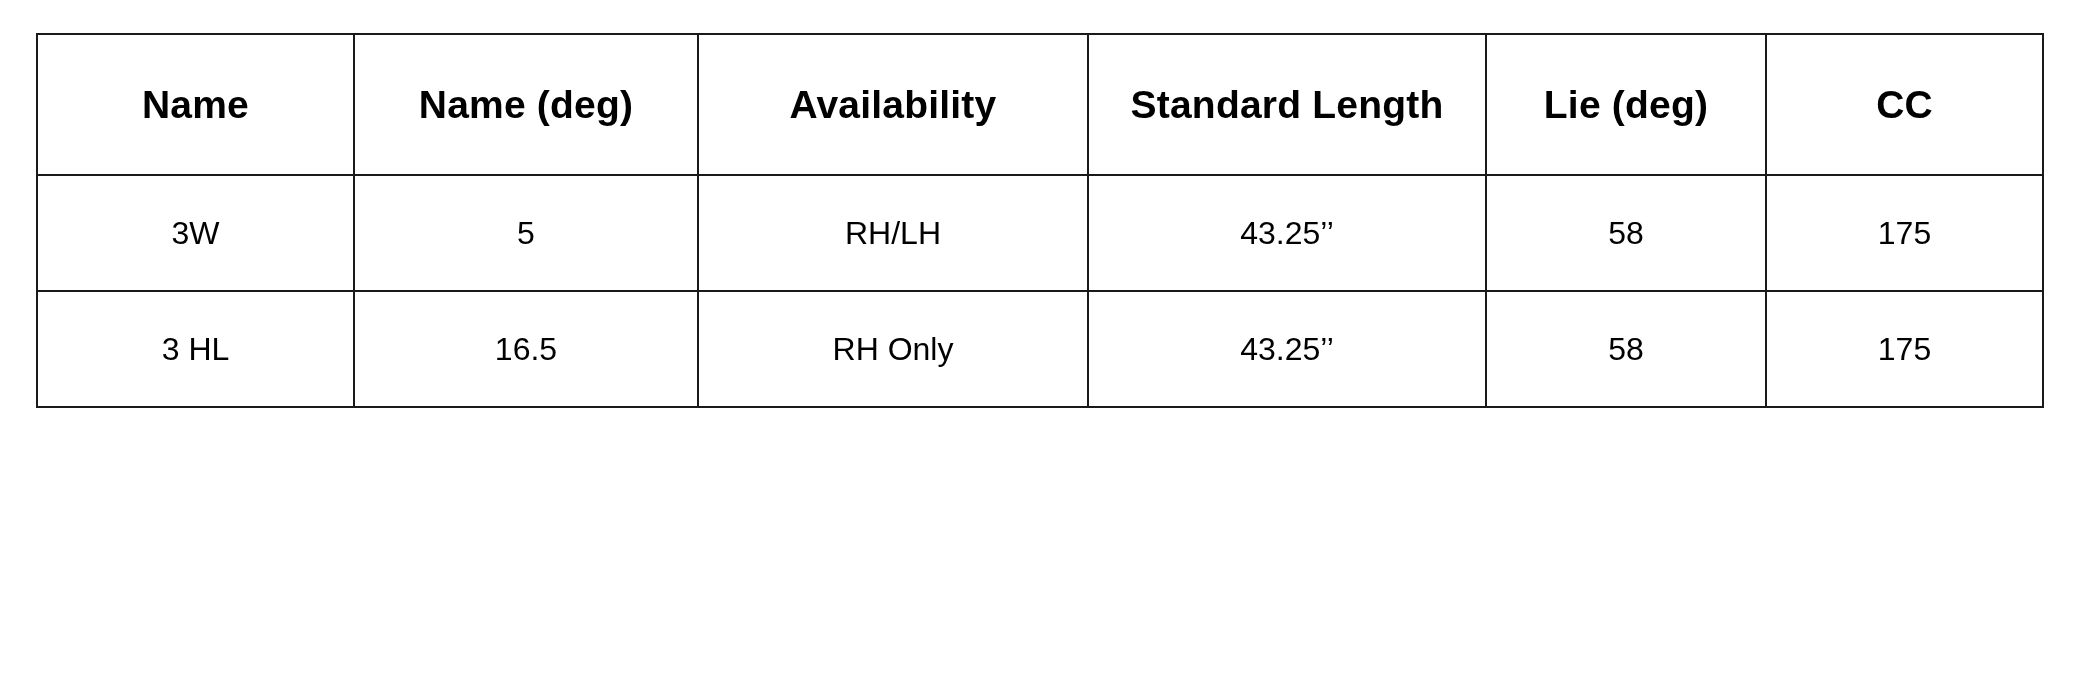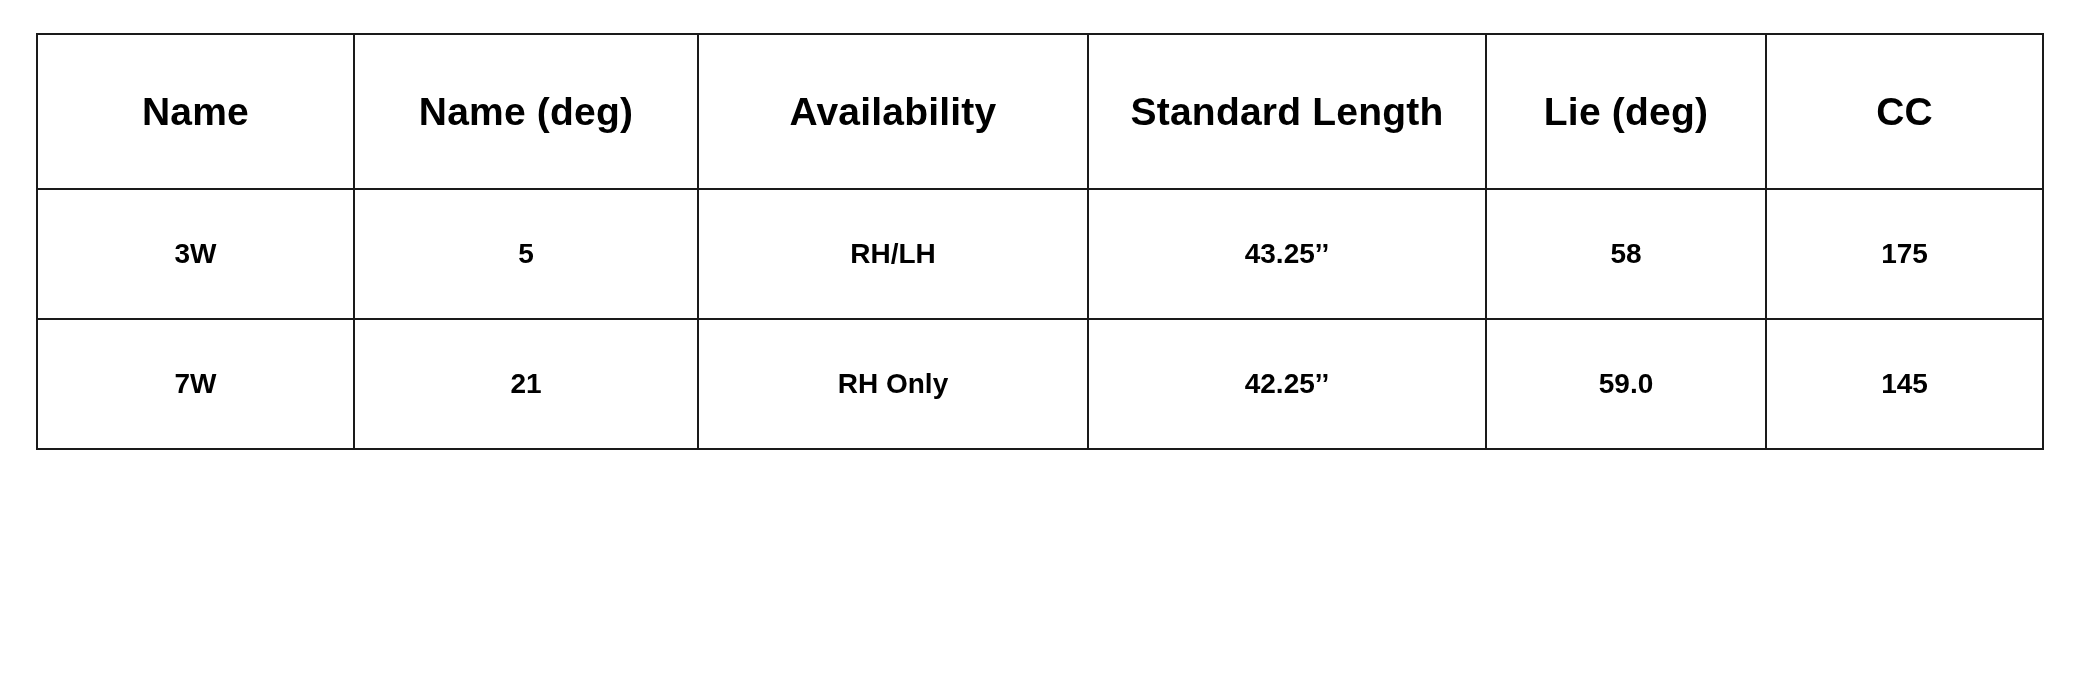--- a/index.html
+++ b/index.html
@@ -37,32 +37,32 @@
   table.spec-table col.c2 { width: 390px; }
   table.spec-table col.c3 { width: 398px; }
   table.spec-table col.c4 { width: 280px; }
   table.spec-table col.c5 { width: 277px; }
 
   table.spec-table th,
   table.spec-table td {
     border: 2px solid #1a1a1a;
     text-align: center;
     vertical-align: middle;
-    padding: 8px;
+    padding: 1px;
   }
   table.spec-table thead th {
     height: 137px;
     font-size: 39px;
     font-weight: bold;
     letter-spacing: 0.2px;
   }
   table.spec-table tbody td {
     height: 112px;
-    font-size: 28px;
-    font-weight: bold;
+    font-size: 32px;
+    font-weight: normal;
   }
 </style>
 </head>
 <body>
 
 <div class="page">
   <div class="table-wrap">
     <table class="spec-table">
       <colgroup>
         <col class="c0">
@@ -85,23 +85,23 @@
       <tbody>
         <tr>
           <td>3W</td>
           <td>5</td>
           <td>RH/LH</td>
           <td>43.25’’</td>
           <td>58</td>
           <td>175</td>
         </tr>
         <tr>
-          <td>7W</td>
-          <td>21</td>
+          <td>3 HL</td>
+          <td>16.5</td>
           <td>RH Only</td>
-          <td>42.25’’</td>
-          <td>59.0</td>
-          <td>145</td>
+          <td>43.25’’</td>
+          <td>58</td>
+          <td>175</td>
         </tr>
       </tbody>
     </table>
   </div>
 </div>
 
 </body></html>

